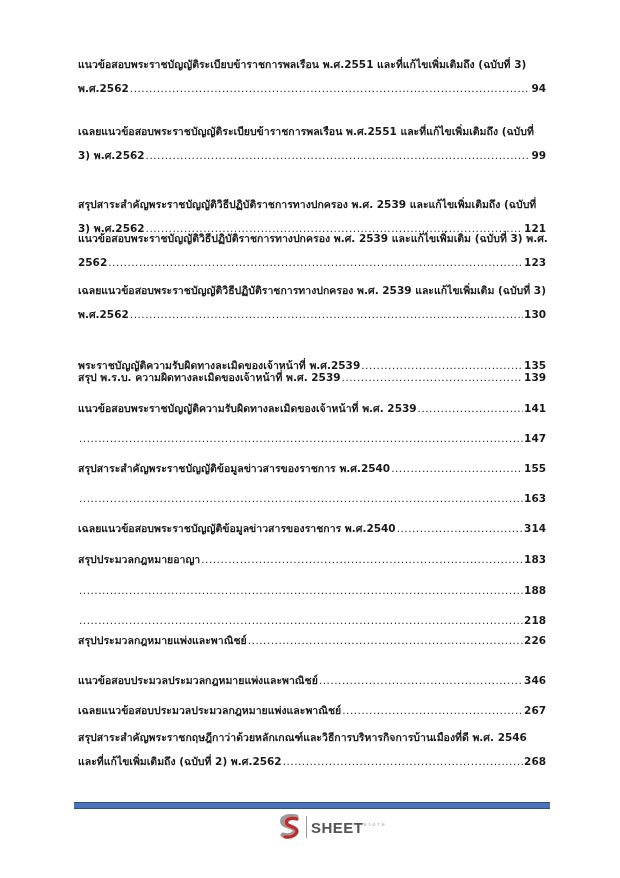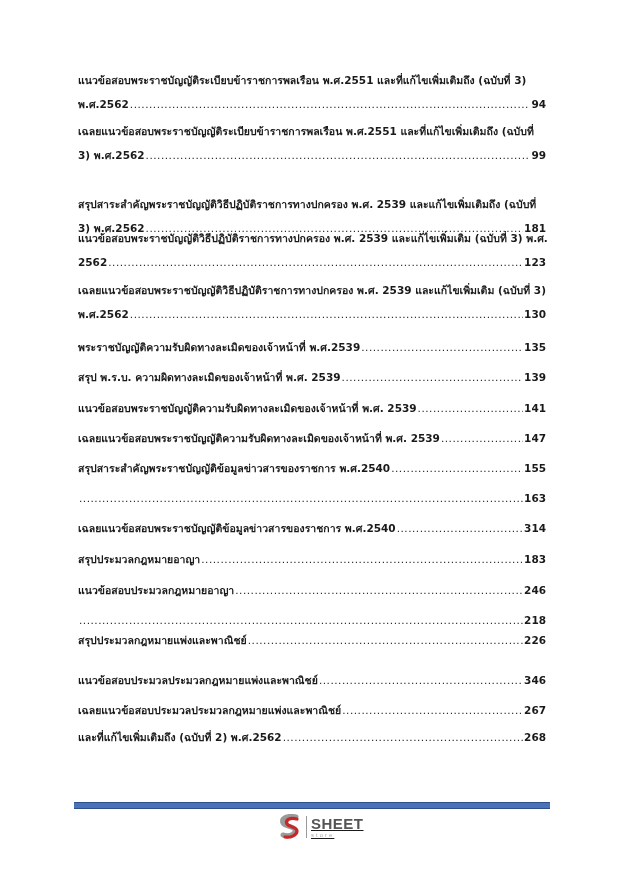--- a/index.html
+++ b/index.html
@@ -11,30 +11,30 @@
     .entry { position: absolute; left: 0; width: 468px; font-size: 10.5px; font-weight: bold; line-height: 24px; }
     .line { display: flex; align-items: baseline; white-space: nowrap; height: 24px; }
     .line .txt { flex: 0 0 auto; }
     .line .dots { flex: 1 1 auto; overflow: hidden; margin: 0 1px; font-weight: normal; letter-spacing: 0.5px; color: #222; }
     .line .dots::before { content: "......................................................................................................................................................................................................................................................"; }
     .line .pg { flex: 0 0 auto; }
     .footer-bar { position: absolute; left: 74px; top: 802px; width: 476px; height: 5px; background: #4a72b8; border-top: 1px solid #2f4f8a; border-bottom: 1px solid #2f4f8a; }
     .logo { position: absolute; left: 278px; top: 812px; height: 30px; display: flex; align-items: center; }
     .logo-mark { width: 24px; height: 26px; position: relative; }
     .logo-sep { width: 1px; height: 22px; background: #999; margin: 0 4px; }
-    .logo-text { display: flex; flex-direction: column; line-height: 1; text-decoration: underline; }
+    .logo-text { display: flex; flex-direction: row; line-height: 1; }
     .logo-main { font-family: "Liberation Sans", sans-serif; font-weight: bold; font-size: 15px; color: #555; letter-spacing: 0.5px; }
     .logo-sub { font-family: "Liberation Sans", sans-serif; font-size: 6px; color: #aaa; letter-spacing: 2px; margin-top: 1px; }
   </style>
 </head>
 <body>
 
 <div class="toc">
 
-  <div class="entry" style="top:68px">
+  <div class="entry" style="top:52px">
     <div class="line">
         <span class="txt">แนวข้อสอบพระราชบัญญัติระเบียบข้าราชการพลเรือน พ.ศ.2551 และที่แก้ไขเพิ่มเติมถึง (ฉบับที่ 3)</span>
       </div>
     <div class="line">
         <span class="txt">พ.ศ.2562</span>
         <span class="dots"></span>
         <span class="pg">94</span>
       </div>
   </div>
 
@@ -49,21 +49,21 @@
       </div>
   </div>
 
   <div class="entry" style="top:192px">
     <div class="line">
         <span class="txt">สรุปสาระสำคัญพระราชบัญญัติวิธีปฏิบัติราชการทางปกครอง พ.ศ. 2539 และแก้ไขเพิ่มเติมถึง (ฉบับที่</span>
       </div>
     <div class="line">
         <span class="txt">3) พ.ศ.2562</span>
         <span class="dots"></span>
-        <span class="pg">181</span>
+        <span class="pg">121</span>
       </div>
   </div>
 
   <div class="entry" style="top:226px">
     <div class="line">
         <span class="txt">แนวข้อสอบพระราชบัญญัติวิธีปฏิบัติราชการทางปกครอง พ.ศ. 2539 และแก้ไขเพิ่มเติม (ฉบับที่ 3) พ.ศ.</span>
       </div>
     <div class="line">
         <span class="txt">2562</span>
         <span class="dots"></span>
@@ -75,21 +75,21 @@
     <div class="line">
         <span class="txt">เฉลยแนวข้อสอบพระราชบัญญัติวิธีปฏิบัติราชการทางปกครอง พ.ศ. 2539 และแก้ไขเพิ่มเติม (ฉบับที่ 3)</span>
       </div>
     <div class="line">
         <span class="txt">พ.ศ.2562</span>
         <span class="dots"></span>
         <span class="pg">130</span>
       </div>
   </div>
 
-  <div class="entry" style="top:335px">
+  <div class="entry" style="top:353px">
     <div class="line">
         <span class="txt">พระราชบัญญัติความรับผิดทางละเมิดของเจ้าหน้าที่ พ.ศ.2539</span>
         <span class="dots"></span>
         <span class="pg">135</span>
       </div>
   </div>
 
   <div class="entry" style="top:365px">
     <div class="line">
         <span class="txt">สรุป พ.ร.บ. ความผิดทางละเมิดของเจ้าหน้าที่ พ.ศ.  2539</span>
@@ -101,21 +101,20 @@
   <div class="entry" style="top:396px">
     <div class="line">
         <span class="txt">แนวข้อสอบพระราชบัญญัติความรับผิดทางละเมิดของเจ้าหน้าที่ พ.ศ. 2539</span>
         <span class="dots"></span>
         <span class="pg">141</span>
       </div>
   </div>
 
   <div class="entry" style="top:426px">
     <div class="line">
-        <span class="txt">เฉลยแนวข้อสอบพระราชบัญญัติความรับผิดทางละเมิดของเจ้าหน้าที่ พ.ศ. 2539</span>
         <span class="dots"></span>
         <span class="pg">147</span>
       </div>
   </div>
 
   <div class="entry" style="top:456px">
     <div class="line">
         <span class="txt">สรุปสาระสำคัญพระราชบัญญัติข้อมูลข่าวสารของราชการ พ.ศ.2540</span>
         <span class="dots"></span>
         <span class="pg">155</span>
@@ -140,23 +139,22 @@
   <div class="entry" style="top:547px">
     <div class="line">
         <span class="txt">สรุปประมวลกฎหมายอาญา</span>
         <span class="dots"></span>
         <span class="pg">183</span>
       </div>
   </div>
 
   <div class="entry" style="top:578px">
     <div class="line">
-        <span class="txt">แนวข้อสอบประมวลกฎหมายอาญา</span>
-        <span class="dots"></span>
-        <span class="pg">246</span>
+        <span class="dots"></span>
+        <span class="pg">188</span>
       </div>
   </div>
 
   <div class="entry" style="top:608px">
     <div class="line">
         <span class="dots"></span>
         <span class="pg">218</span>
       </div>
   </div>
 
@@ -178,20 +176,23 @@
 
   <div class="entry" style="top:698px">
     <div class="line">
         <span class="txt">เฉลยแนวข้อสอบประมวลประมวลกฎหมายแพ่งและพาณิชย์</span>
         <span class="dots"></span>
         <span class="pg">267</span>
       </div>
   </div>
 
   <div class="entry" style="top:725px">
+    <div class="line">
+        <span class="txt">สรุปสาระสำคัญพระราชกฤษฎีกาว่าด้วยหลักเกณฑ์และวิธีการบริหารกิจการบ้านเมืองที่ดี พ.ศ. 2546</span>
+      </div>
     <div class="line">
         <span class="txt">และที่แก้ไขเพิ่มเติมถึง (ฉบับที่ 2) พ.ศ.2562</span>
         <span class="dots"></span>
         <span class="pg">268</span>
       </div>
   </div>
 
 </div>
 
 <div class="footer-bar"></div>

